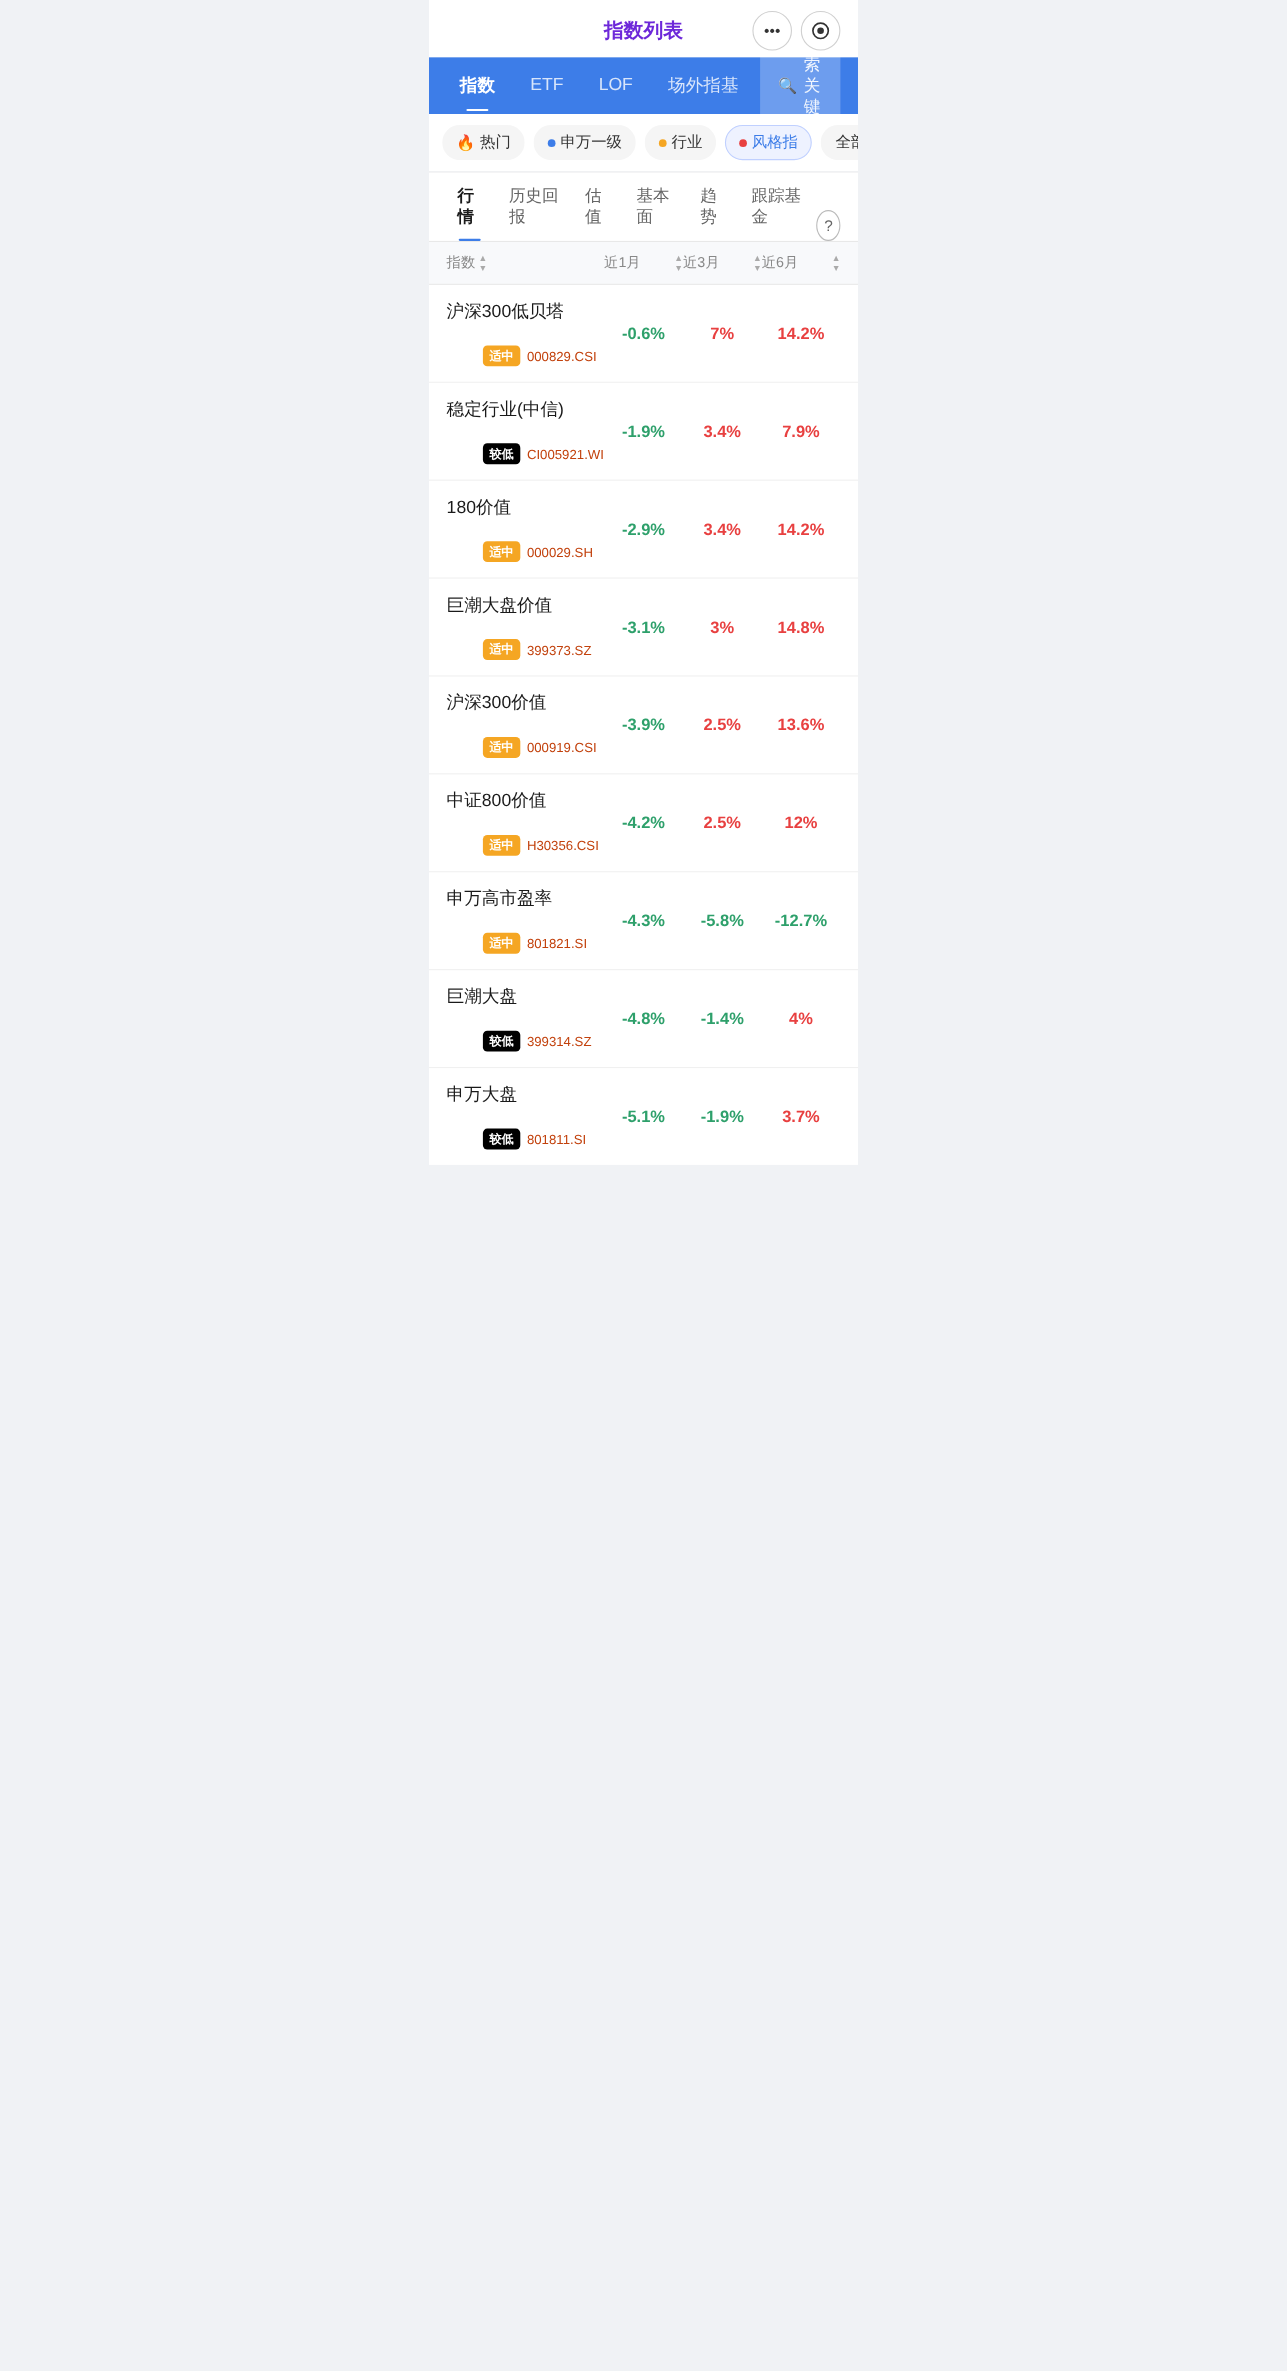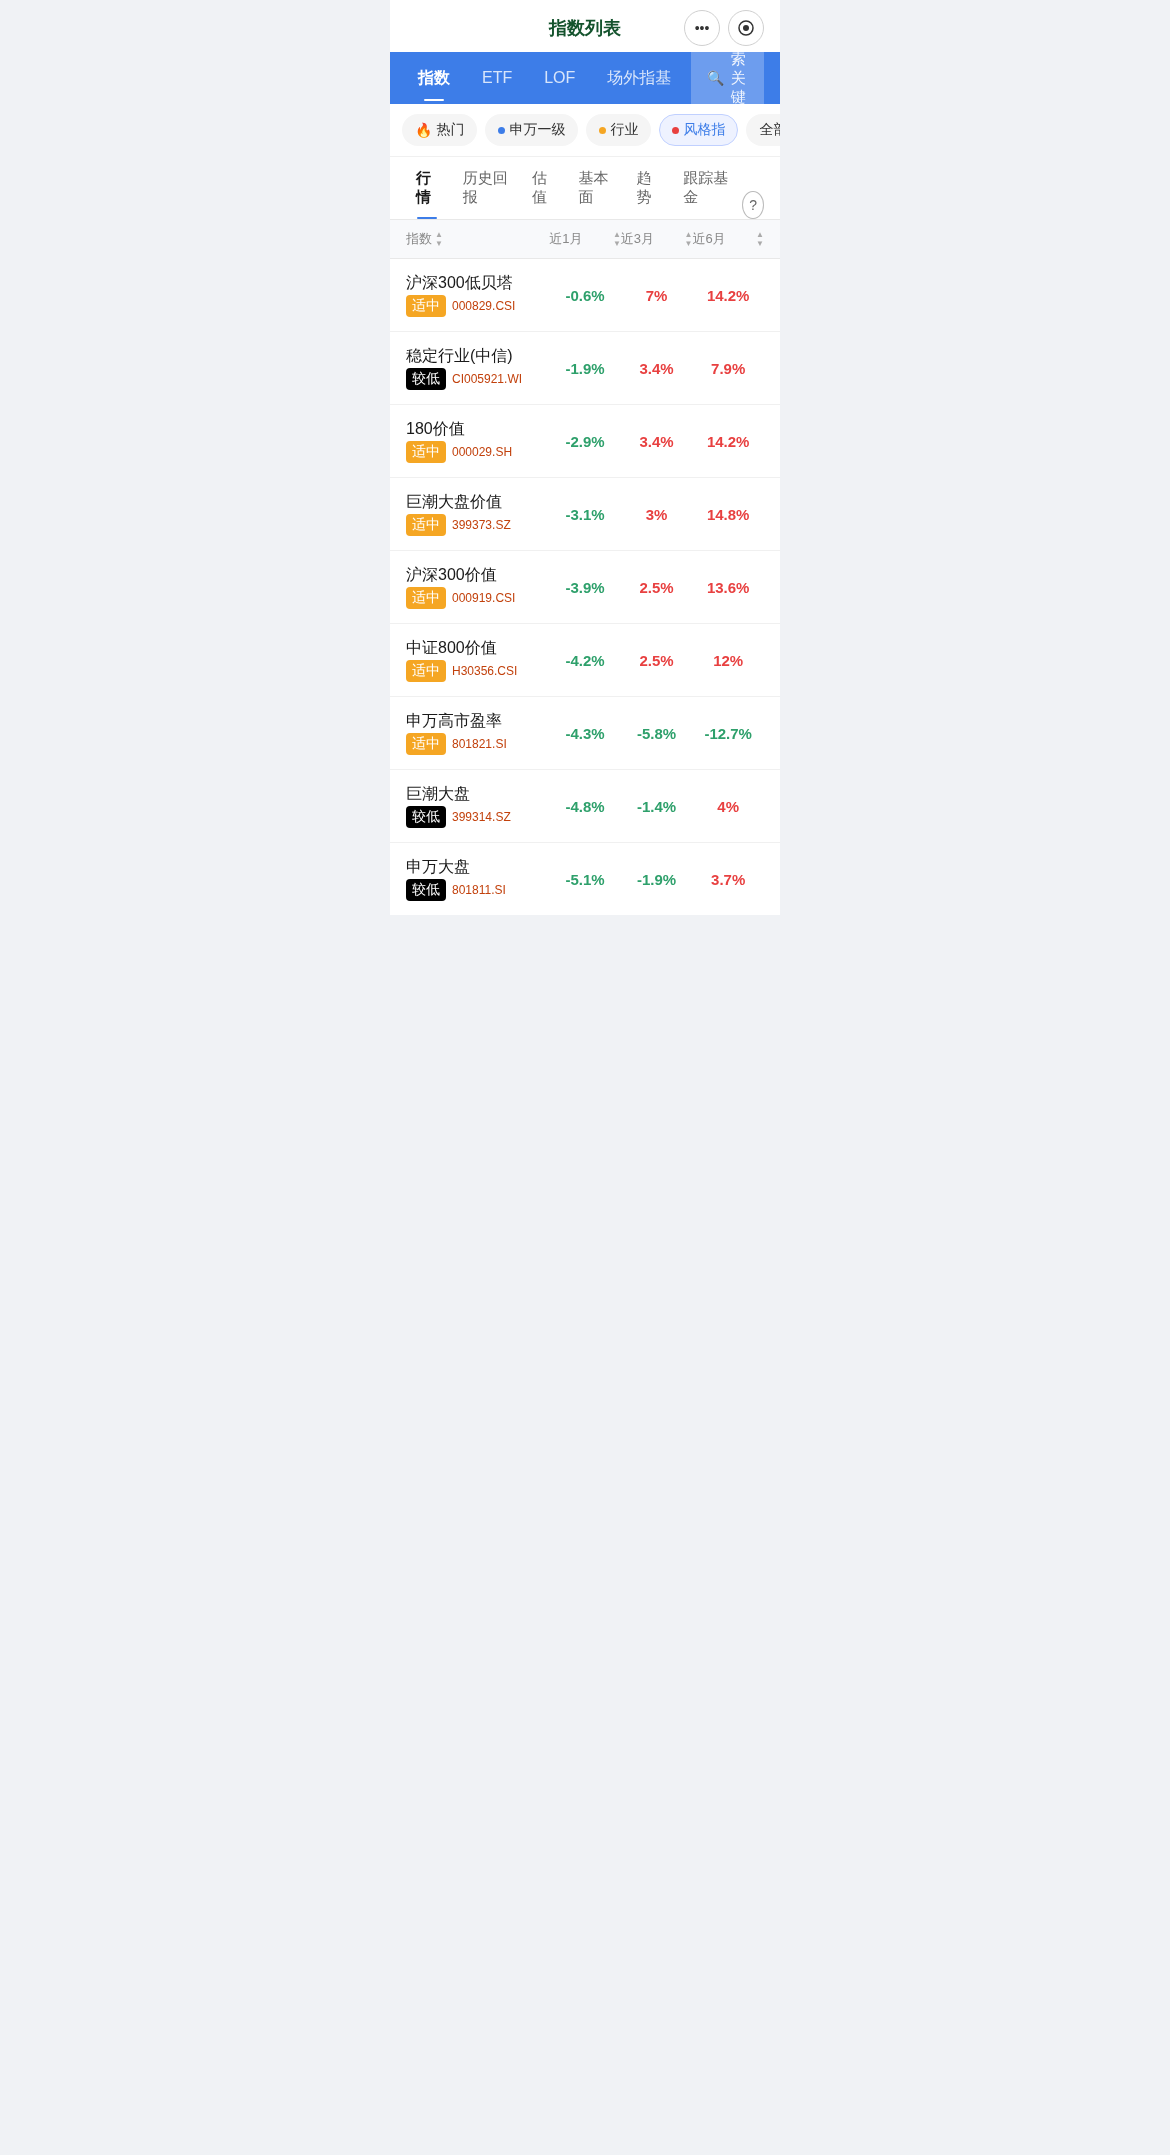--- a/index.html
+++ b/index.html
@@ -18,21 +18,21 @@
       background: white;
       display: flex;
       align-items: center;
       justify-content: center;
       padding: 16px 16px 12px;
       position: relative;
     }
     .header-title {
       font-size: 18px;
       font-weight: 600;
-      color: #14532d;
+      color: #6d28d9;
     }
     .header-actions {
       position: absolute;
       right: 16px;
       display: flex;
       gap: 8px;
       align-items: center;
     }
     .header-btn {
       width: 36px;
@@ -215,38 +215,39 @@
       padding: 14px 16px;
       border-bottom: 1px solid #f0f0f0;
       align-items: center;
     }
     .table-row:last-child {
       border-bottom: none;
     }
     .index-info {
       display: flex;
       flex-direction: column;
-      gap: 1px;
+      gap: 20px;
     }
     .index-name {
       font-size: 16px;
       font-weight: 500;
       color: #1a1a1a;
     }
     .index-meta {
       display: flex;
       align-items: center;
       gap: 6px;
     }
     .risk-badge {
       padding: 2px 6px;
       border-radius: 4px;
-      font-size: 14px;
+      font-size: 11px;
       color: white;
-      font-weight: 400;
+      font-weight: 700;
+      margin-left: 33px;
     }
     .risk-medium { background: #f5a623; }
     .risk-low { background: #000000; }
     .risk-vlow { background: #7bc67a; }
     .index-code {
       font-size: 12px;
       color: #c2410c;
     }
     .cell {
       text-align: center;

